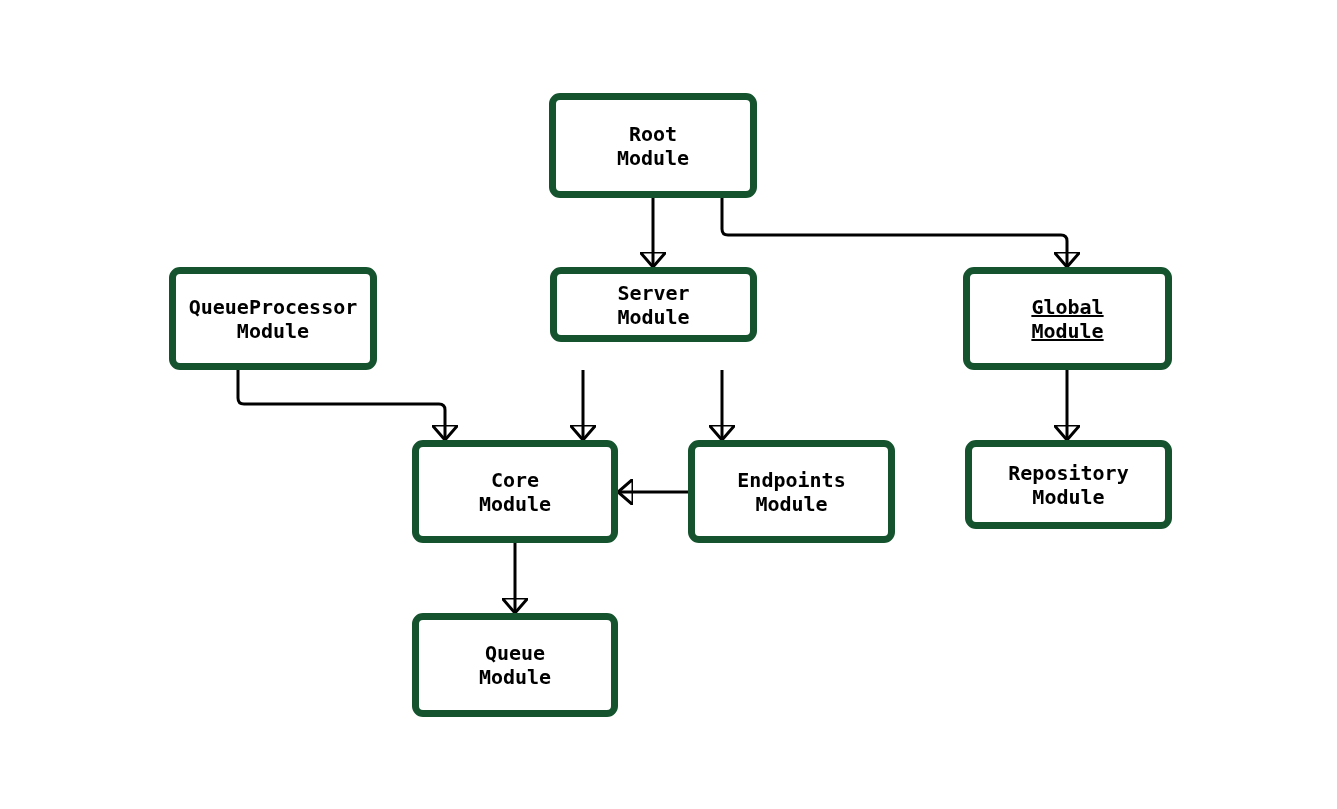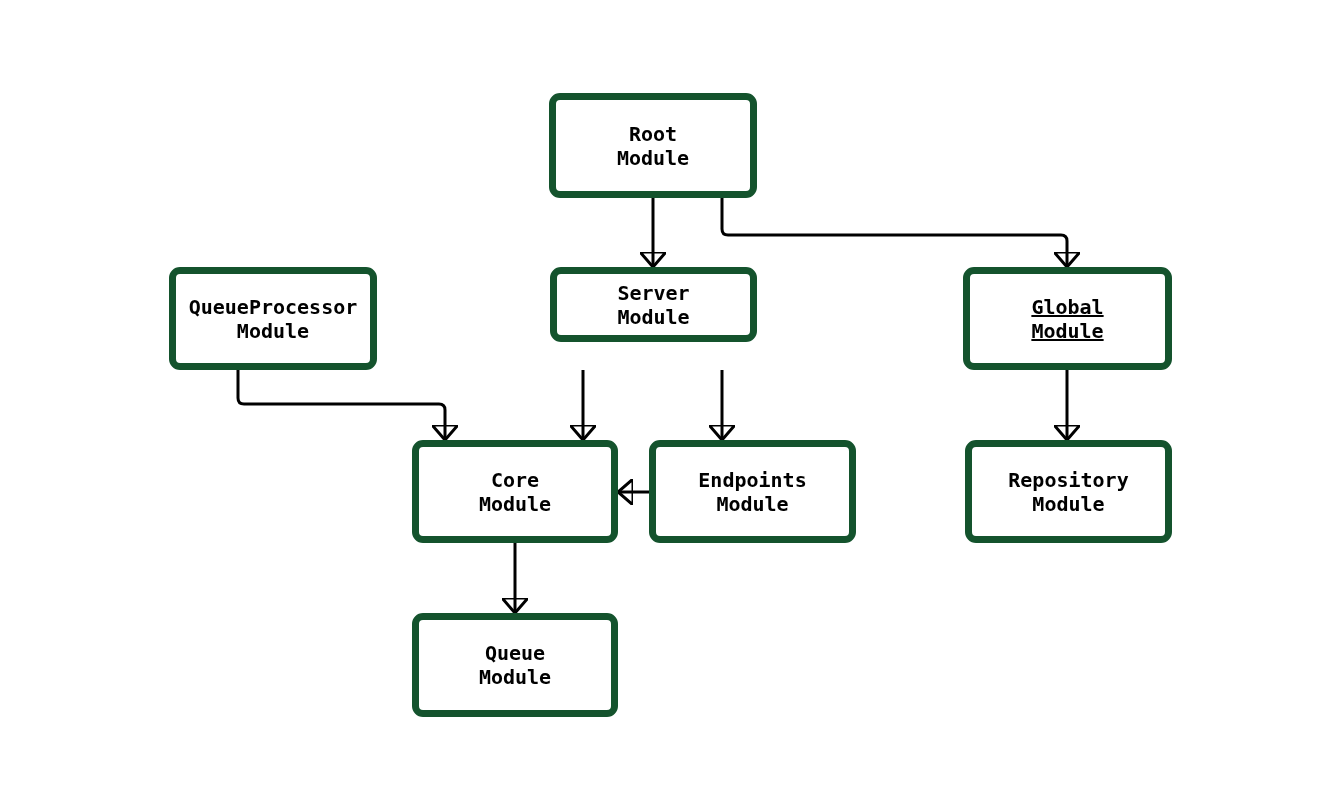--- a/index.html
+++ b/index.html
@@ -45,22 +45,22 @@
     line-height: 24px;
     color: #000000;
     letter-spacing: 0;
   }
   
   .n-root        { left: 549px; top:  93px; width: 208px; height: 105px; }
   .n-qproc       { left: 135px; top: 267px; width: 208px; height: 103px; margin-left: 34px; }
   .n-server      { left: 550px; top: 267px; width: 207px; height: 75px; }
   .n-global      { left: 963px; top: 267px; width: 209px; height: 103px; text-decoration: underline; }
   .n-core        { left: 412px; top: 440px; width: 206px; height: 103px; }
-  .n-endpoints   { left: 649px; top: 440px; width: 207px; height: 103px; }
-  .n-repository  { left: 965px; top: 440px; width: 207px; height: 103px; }
+  .n-endpoints   { left: 688px; top: 440px; width: 207px; height: 103px; }
+  .n-repository  { left: 965px; top: 440px; width: 207px; height: 89px; }
   .n-queue       { left: 412px; top: 613px; width: 206px; height: 104px; }
 </style>
 </head>
 <body>
 
 <div class="canvas">
 
   <svg class="edges-layer" viewBox="0 0 1337 809" xmlns="http://www.w3.org/2000/svg">
     <defs>
       <marker id="arrow" markerUnits="userSpaceOnUse" markerWidth="17" markerHeight="26" refX="15" refY="13" orient="auto">

